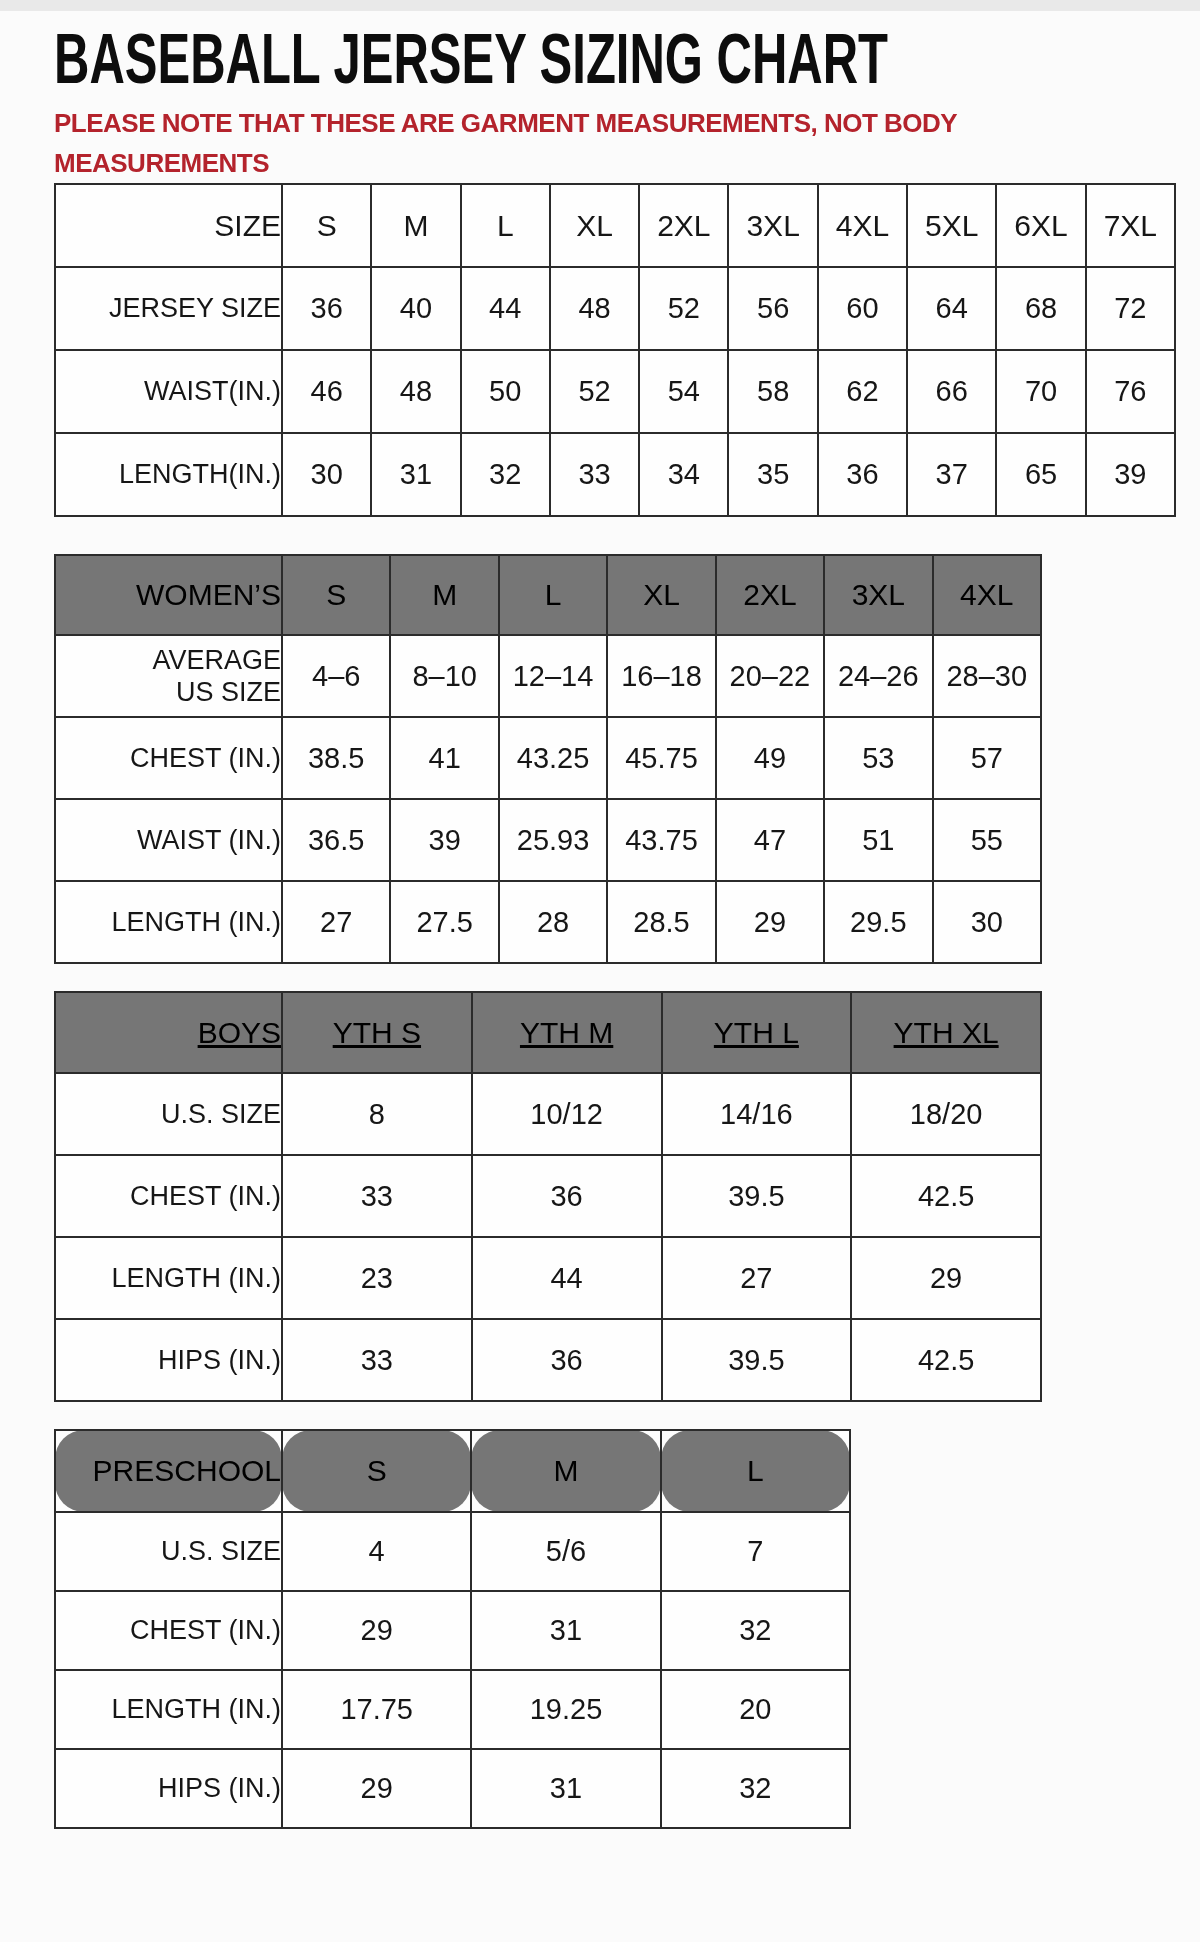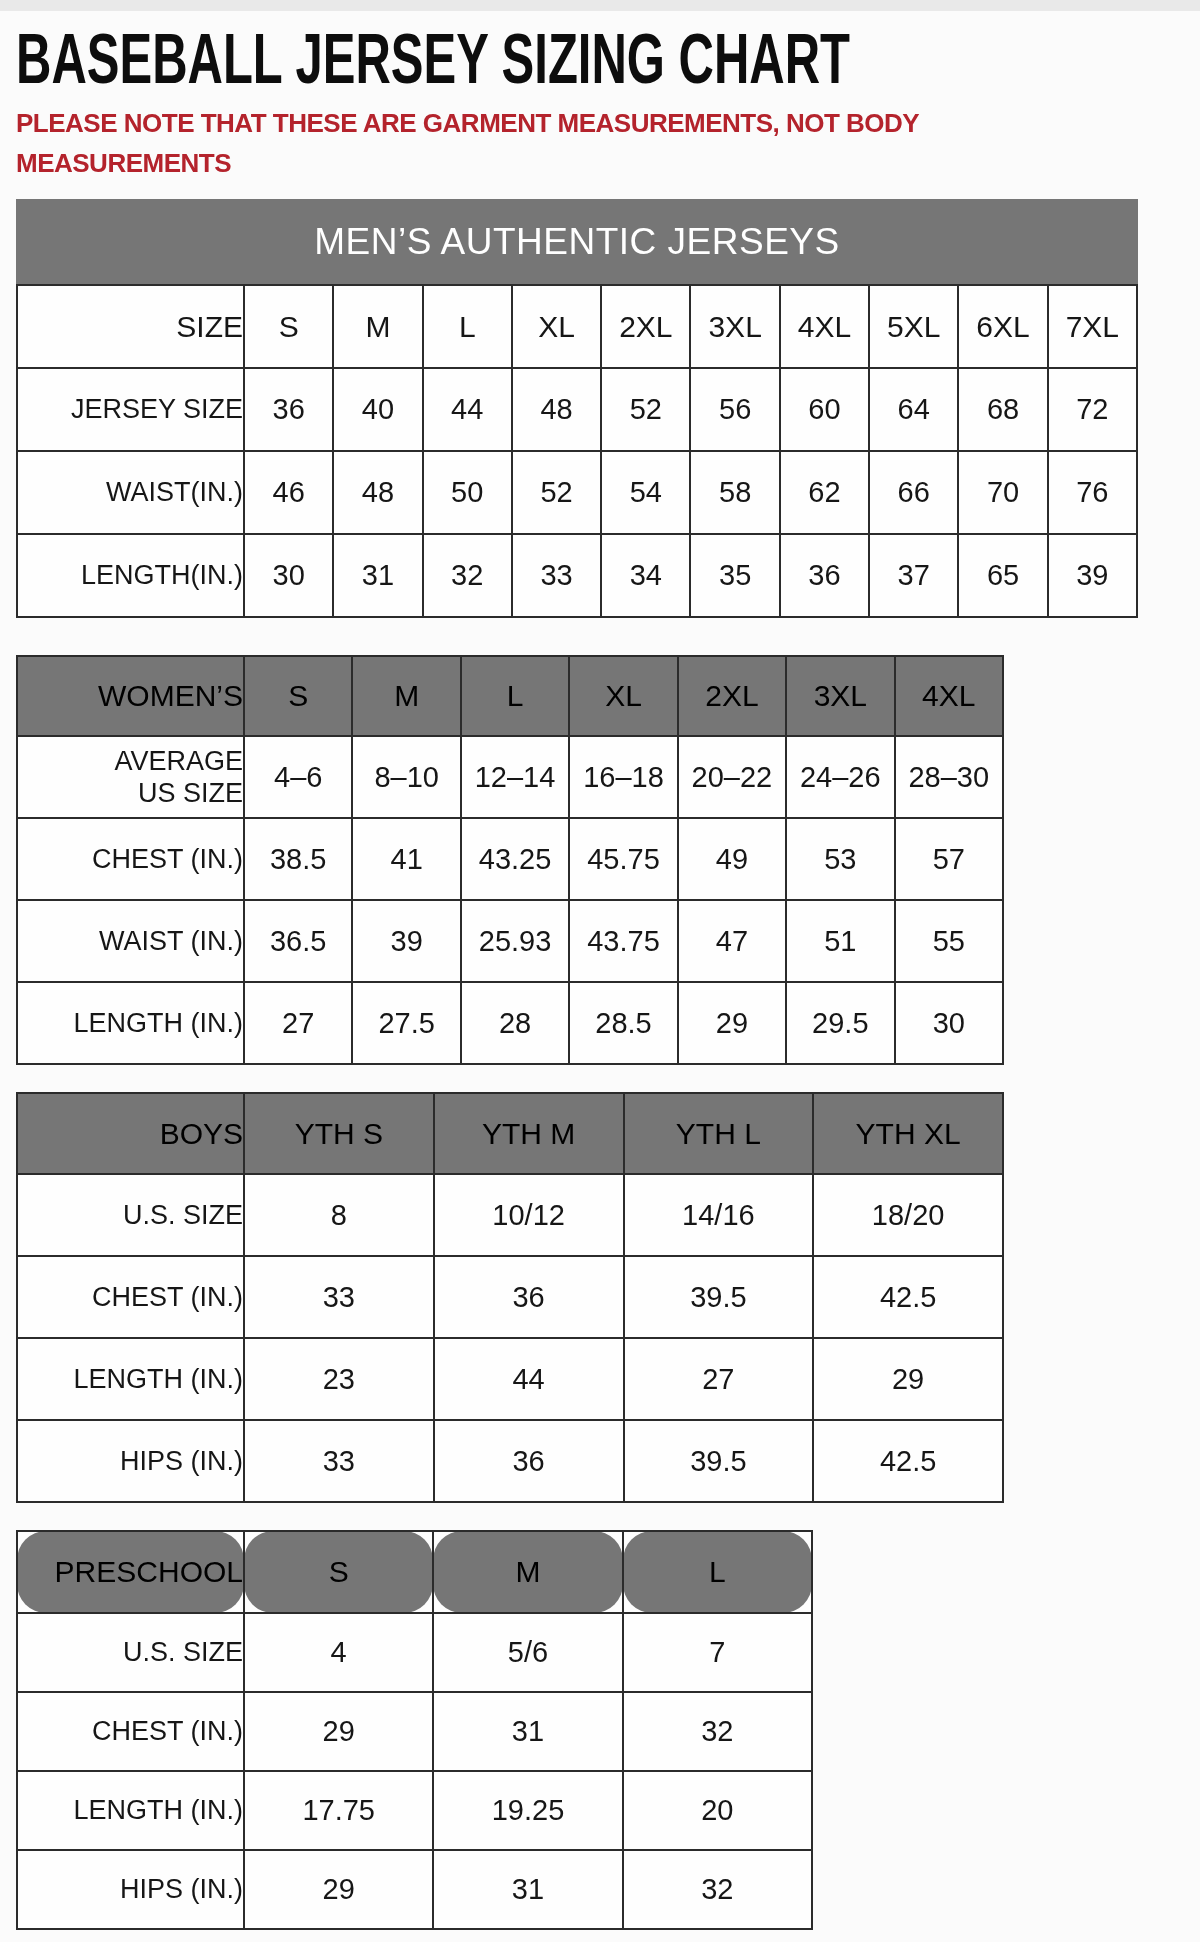--- a/index.html
+++ b/index.html
@@ -4,21 +4,21 @@
 <style>
   html,body{margin:0;padding:0;}
   body{
     width:1200px;
     background:#fbfbfb;
     font-family:"Liberation Sans", sans-serif;
     color:#161616;
   }
   #page{width:1200px;min-height:1942px;background:#fbfbfb;overflow:hidden;}
   .edge-strip{height:11px;background:#e9e9e9;}
-  .content{padding-left:16px;}
+  .content{padding-left:54px;}
 
   
   .page-title{
     margin:16px 0 0 0;
     font-size:70px;
     font-weight:bold;
     line-height:64px;
     letter-spacing:0px;
     color:#0d0d0d;
     white-space:nowrap;
@@ -66,37 +66,36 @@
   td.col-header{font-size:30px;}
   col.c-label{width:227px;}
 
   table.tbl-mens{width:1122px;}
   table.tbl-mens td{height:81px;}
   table.tbl-womens{width:988px;margin-top:37px;}
   table.tbl-womens td{height:80px;}
   table.tbl-womens tr.header-row td{height:78px;}
   table.tbl-boys{width:988px;margin-top:27px;}
   table.tbl-boys td{height:80px;}
-  table.tbl-boys tr.header-row td{height:79px;}
+  table.tbl-boys tr.header-row td{height:79px;text-decoration:underline;}
   table.tbl-pre{width:797px;margin-top:27px;}
   table.tbl-pre td{height:77px;}
   table.tbl-pre tr.header-row td{height:80px;border-radius:29px;}
 </style>
 </head>
 <body>
 
 <div id="page">
   <div class="edge-strip"></div>
   <div class="content">
 
     <div class="page-title">BASEBALL JERSEY SIZING CHART</div>
 
     <div class="red-note">PLEASE NOTE THAT THESE ARE GARMENT MEASUREMENTS, NOT BODY MEASUREMENTS</div>
 
-    <div class="banner">MEN’S AUTHENTIC JERSEYS</div>
 
     <table class="tbl-mens">
         <colgroup>
           <col class="c-label">
           <col>
           <col>
           <col>
           <col>
           <col>
           <col>

